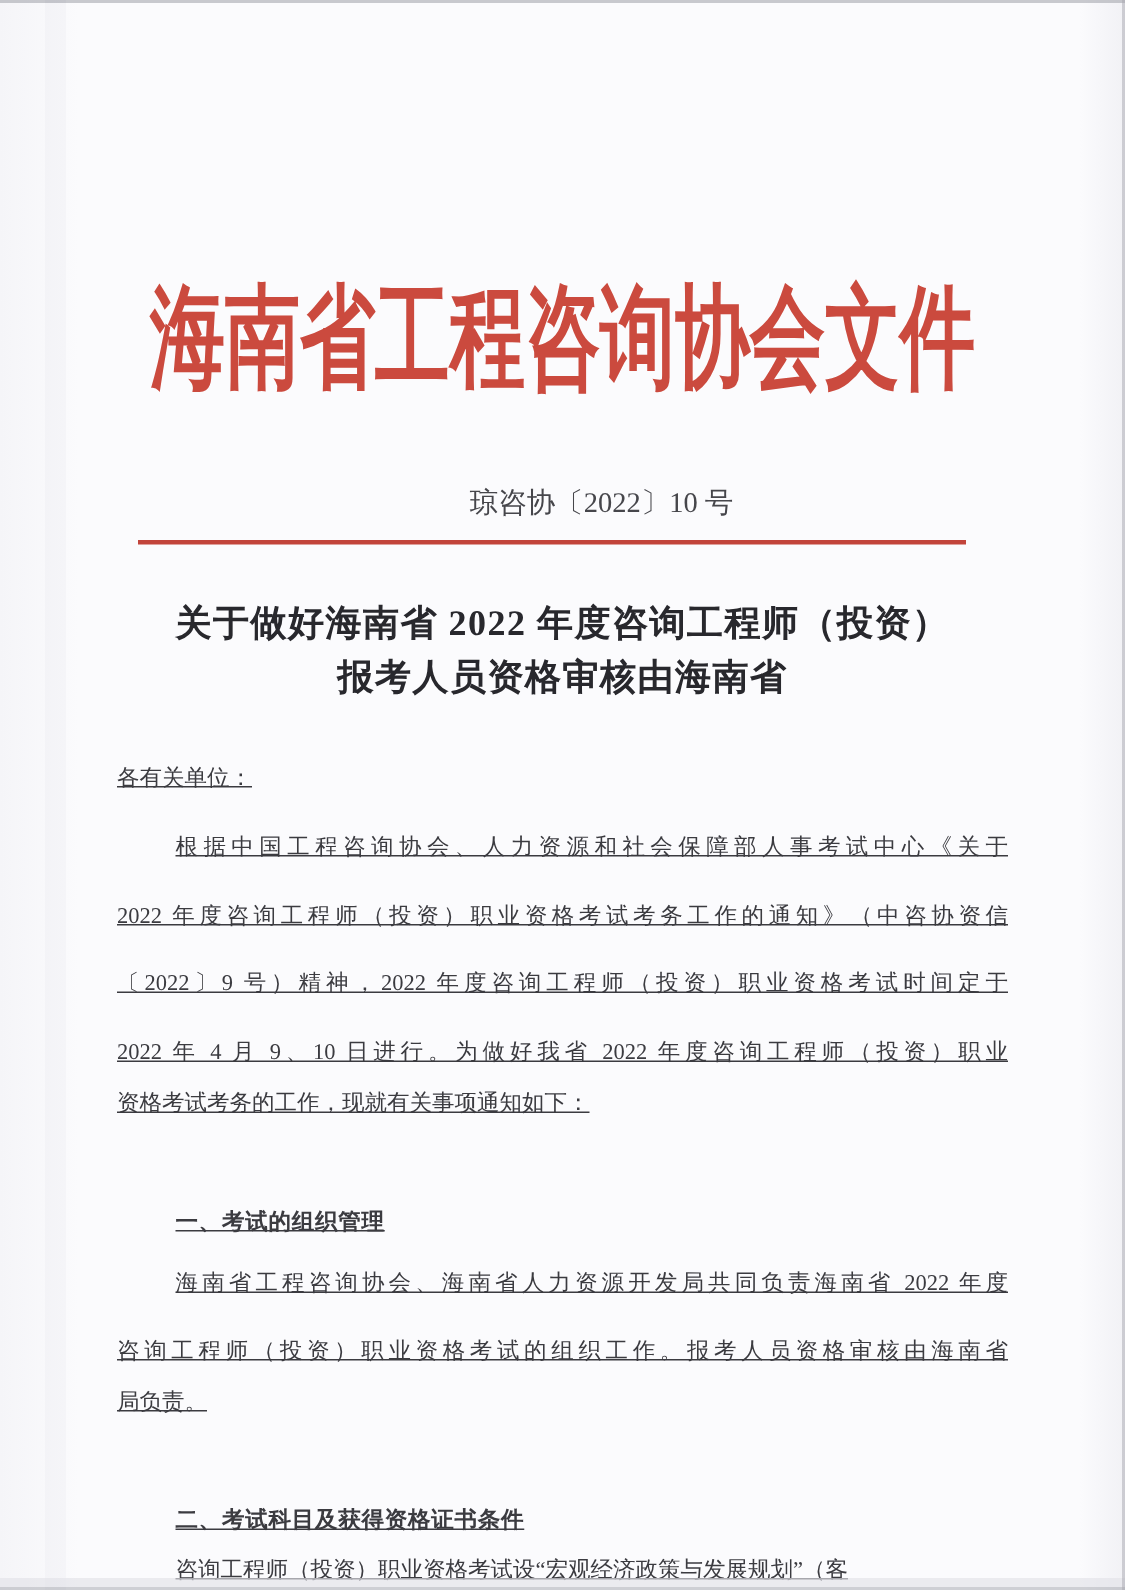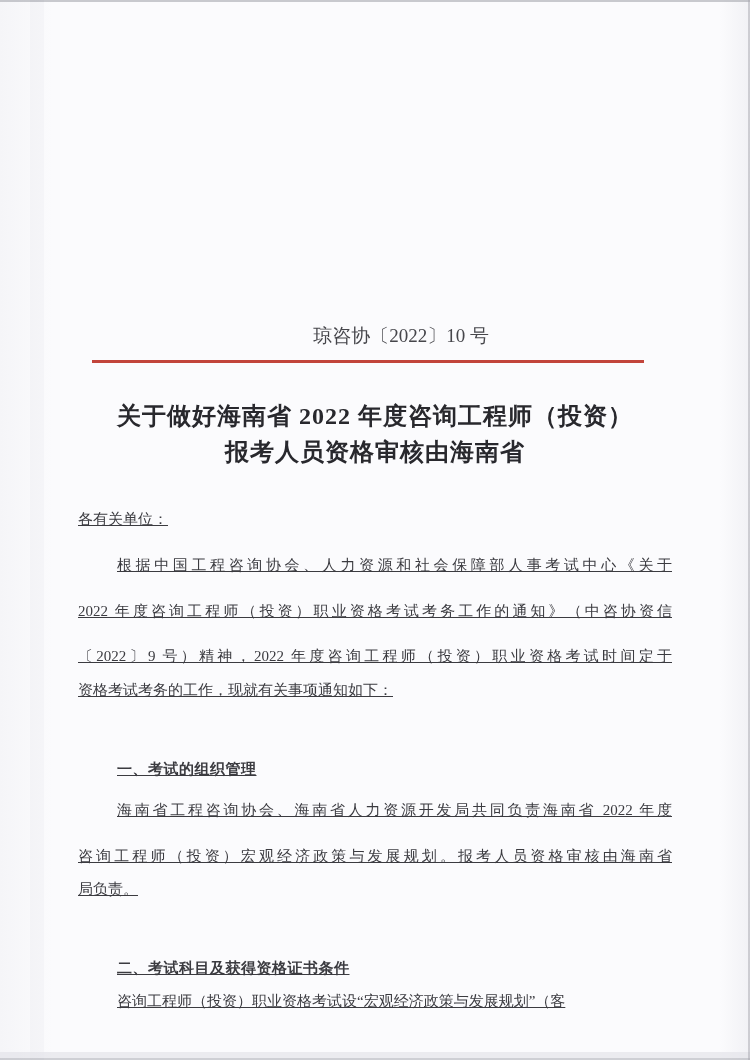--- a/index.html
+++ b/index.html
@@ -114,39 +114,43 @@
   .gap-top { margin-top: 8px; }
 </style>
 </head>
 <body>
 
 <div class="page">
 
   <div class="edge-top"></div>
   <div class="left-band"></div>
 
+  <div class="org-header">
+    <span class="stretch">海南省工程咨询协会文件</span>
+  </div>
 
   <div class="doc-number">琼咨协〔2022〕10 号</div>
 
   <div class="red-rule"></div>
 
   <div class="doc-title">
     <div>关于做好海南省 2022 年度咨询工程师（投资）</div>
     <div>报考人员资格审核由海南省</div>
   </div>
 
   <div class="body-text">
     <div class="line">各有关单位：</div>
     <div class="line indent jfull">根据中国工程咨询协会、人力资源和社会保障部人事考试中心《关于</div>
     <div class="line jfull">2022 年度咨询工程师（投资）职业资格考试考务工作的通知》（中咨协资信</div>
     <div class="line jfull">〔2022〕9 号）精神，2022 年度咨询工程师（投资）职业资格考试时间定于</div>
+    <div class="line jfull">2022 年 4 月 9、10 日进行。为做好我省 2022 年度咨询工程师（投资）职业</div>
     <div class="line">资格考试考务的工作，现就有关事项通知如下：</div>
     <div class="line indent bold">一、考试的组织管理</div>
     <div class="line indent jfull gap-top">海南省工程咨询协会、海南省人力资源开发局共同负责海南省 2022 年度</div>
-    <div class="line jfull">咨询工程师（投资）宏观经济政策与发展规划。报考人员资格审核由海南省</div>
+    <div class="line jfull">咨询工程师（投资）职业资格考试的组织工作。报考人员资格审核由海南省</div>
     <div class="line">局负责。</div>
     <div class="line indent bold">二、考试科目及获得资格证书条件</div>
     <div class="line indent">咨询工程师（投资）职业资格考试设“宏观经济政策与发展规划”（客</div>
   </div>
 
   <div class="edge-bottom-soft"></div>
   <div class="edge-bottom"></div>
   <div class="edge-right"></div>
 
 </div>

